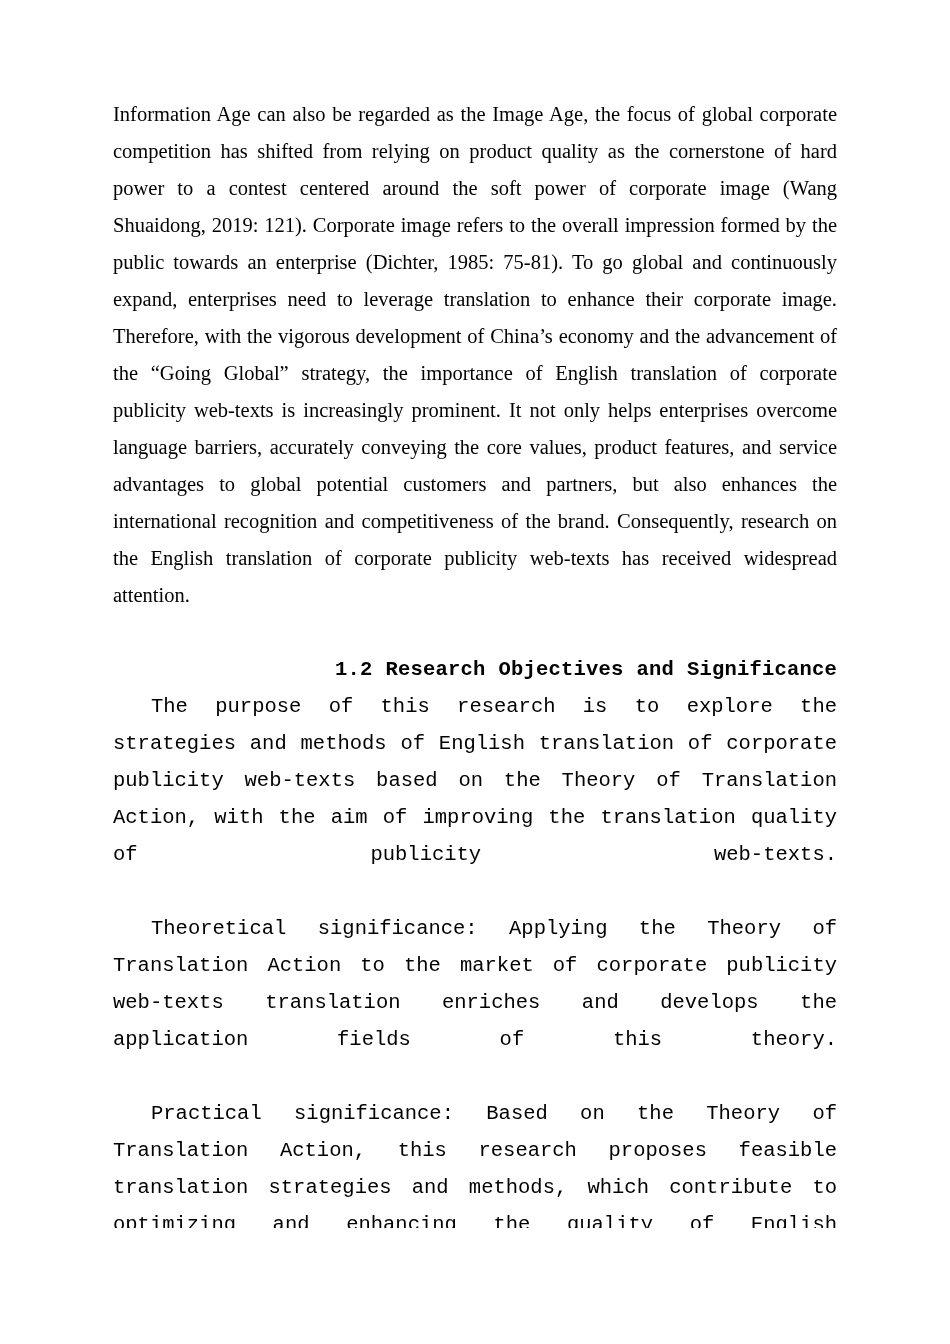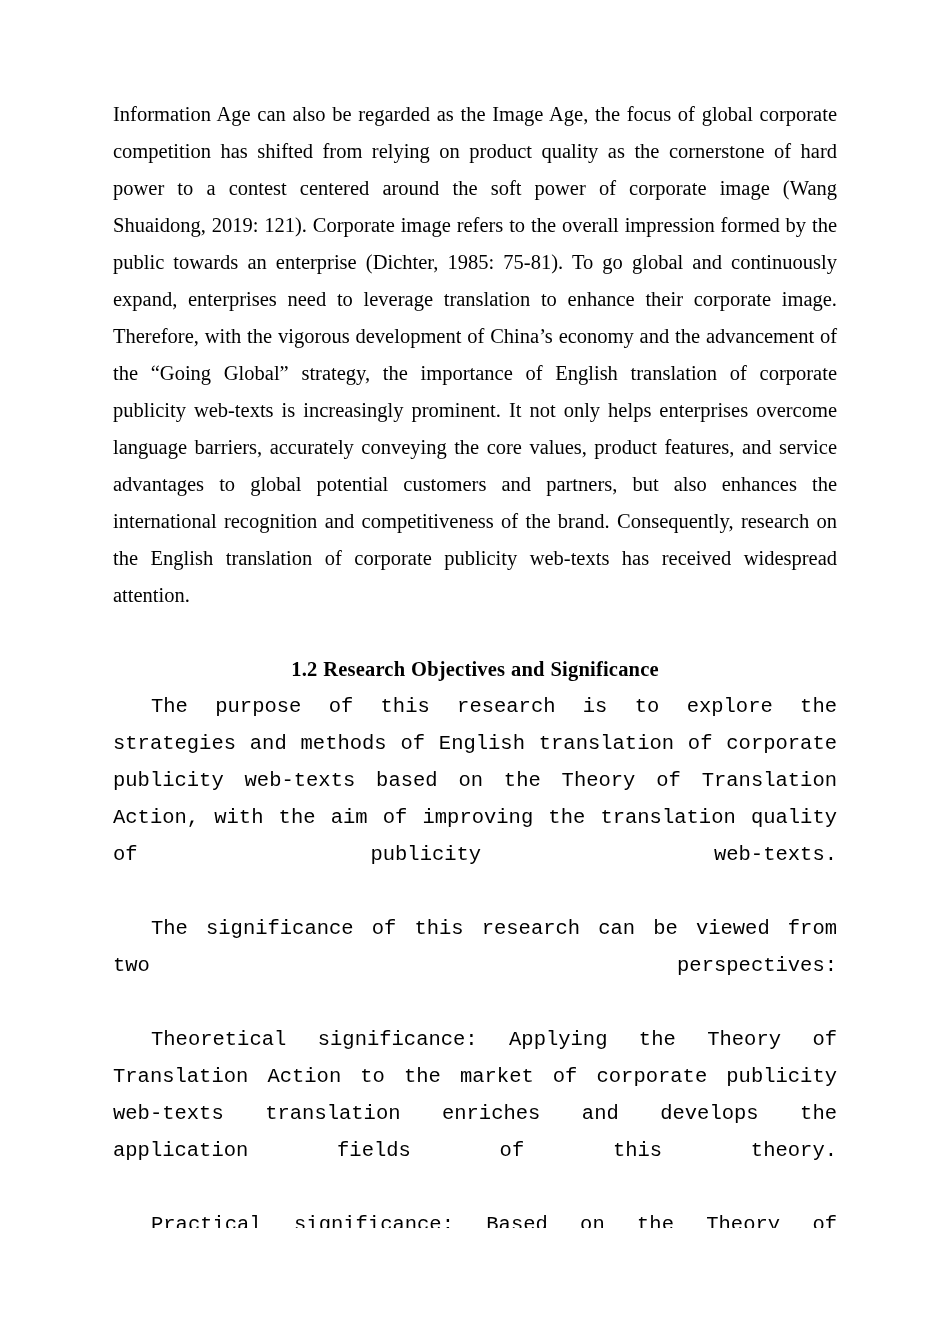--- a/index.html
+++ b/index.html
@@ -39,23 +39,24 @@
   }
   p.body-para {
     text-indent: 0;
   }
   p.body-para.indented {
     text-indent: 38px;
     font-family: Liberation Mono, monospace;
   }
   p.heading-para {
     font-weight: bold;
-    text-align: center;
+    text-align: right;
     text-indent: 0;
     letter-spacing: 0.01em;
+    font-family: Liberation Mono, monospace;
   }
   
   p.body-para::after {
     content: "";
     display: inline-block;
     width: 100%;
   }
   .page-number {
     position: absolute;
     left: 0;
@@ -70,21 +71,20 @@
 </style>
 </head>
 <body>
 
 <div class="page">
 
   <div class="text-column" id="text-column">
       <p class="body-para">Information Age can also be regarded as the Image Age, the focus of global corporate competition has shifted from relying on product quality as the cornerstone of hard power to a contest centered around the soft power of corporate image (Wang Shuaidong, 2019: 121). Corporate image refers to the overall impression formed by the public towards an enterprise (Dichter, 1985: 75-81). To go global and continuously expand, enterprises need to leverage translation to enhance their corporate image. Therefore, with the vigorous development of China’s economy and the advancement of the “Going Global” strategy, the importance of English translation of corporate publicity web-texts is increasingly prominent. It not only helps enterprises overcome language barriers, accurately conveying the core values, product features, and service advantages to global potential customers and partners, but also enhances the international recognition and competitiveness of the brand. Consequently, research on the English translation of corporate publicity web-texts has received widespread attention.</p>
       <p class="heading-para">1.2 Research Objectives and Significance</p>
       <p class="body-para indented">The purpose of this research is to explore the strategies and methods of English translation of corporate publicity web-texts based on the Theory of Translation Action, with the aim of improving the translation quality of publicity web-texts.</p>
-      <p class="body-para indented">The significance of this research can be viewed from two perspectives:</p>
       <p class="body-para indented">Theoretical significance: Applying the Theory of Translation Action to the market of corporate publicity web-texts translation enriches and develops the application fields of this theory.</p>
       <p class="body-para indented">Practical significance: Based on the Theory of Translation Action, this research proposes feasible translation strategies and methods, which contribute to optimizing and enhancing the quality of English translation of corporate publicity web-texts, helping Chinese enterprises effectively implement the “Going Global” strategy and better integrate into the international market.</p>
       <p class="body-para indented">Publicity translation is an communicative activity that uses translation as a means and publicity as a purpose to make foreign people understand China through the media (Li Lele, 2020: 67). With the rise of internet language, Crystal (2003: 56) points out that a third type of communication medium, possessing characteristics of both written and spoken language, is emerging, posing new challenges for translation. Translators need to recognize that most texts</p>
     </div>
 
   <div class="page-number">2</div>
 
 </div>
 
 </body></html>

